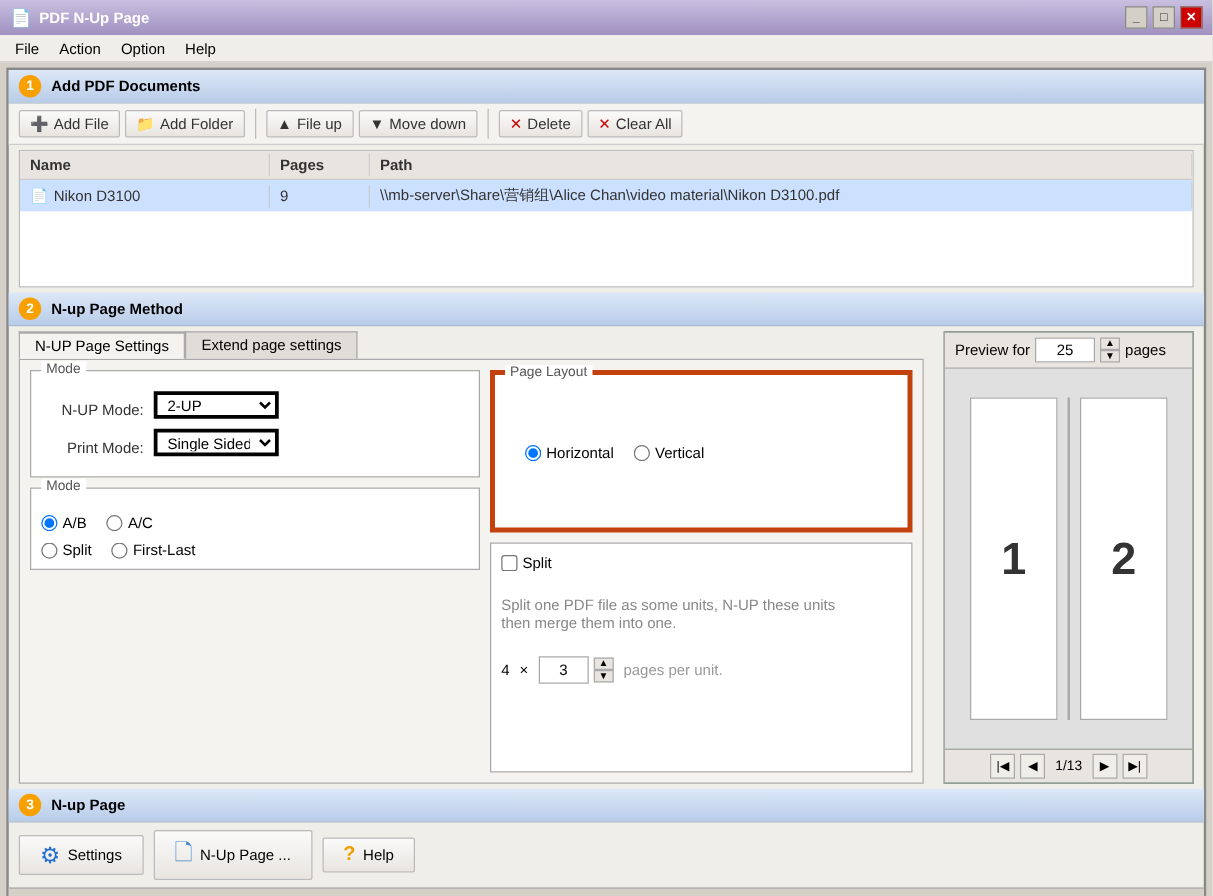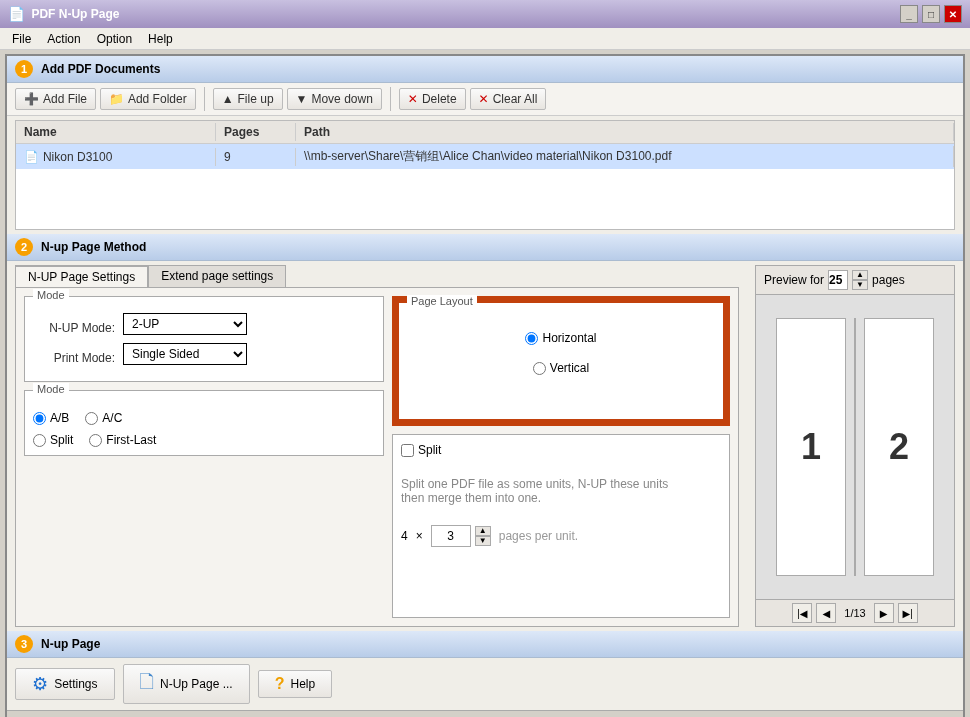--- a/index.html
+++ b/index.html
@@ -162,39 +162,39 @@
       color: #555;
     }
 
     .form-row {
       display: flex;
       align-items: flex-end;
       margin-bottom: 8px;
     }
     .form-label { width: 90px; text-align: right; padding-right: 8px; color: #333; }
     .form-select {
-      width: 124px;
+      width: 100px;
       height: 22px;
-      border: 1px solid #000000;
+      border: 3px solid #000000;
       background: white;
       padding: 1px 4px;
       appearance: auto;
     }
 
     
     .radio-group { display: flex; gap: 16px; align-items: center; margin-top: 8px; }
     .radio-item { display: flex; align-items: center; gap: 4px; cursor: pointer; }
 
     
     .right-panel { flex: 1; display: flex; flex-direction: column; }
 
     .page-layout-box {
-      border: 7px solid #c2410c;
-      background: white;
-      padding: 8px;
+      border: 4px solid #c2410c;
+      background: white;
+      padding: 24px;
       position: relative;
       flex: 0 0 130px;
     }
     .page-layout-label {
       position: absolute;
       top: -8px;
       left: 8px;
       background: white;
       padding: 0 4px;
       font-size: 11px;
@@ -225,21 +225,21 @@
       margin-left: 8px;
     }
     .preview-header {
       display: flex;
       align-items: center;
       padding: 4px 8px;
       background: #e8e5e0;
       border-bottom: 1px solid #aaa;
       gap: 4px;
     }
-    .preview-input { width: 20px; height: 20px; border: 1px solid #aaa; text-align: left; font-weight: bold; }
+    .preview-input { width: 48px; height: 20px; border: 1px solid #aaa; text-align: center; }
     .preview-area {
       flex: 1;
       display: flex;
       align-items: center;
       justify-content: center;
       background: #e0e0e0;
       position: relative;
     }
     .preview-pages {
       display: flex;
@@ -451,21 +451,21 @@
                 </label>
               </div>
             </div>
           </div>
         </div>
 
         <div class="right-panel">
 
           <div class="page-layout-box">
             <div class="page-layout-label">Page Layout</div>
-            <div class="radio-group" style="margin-top:20px;flex-direction:column;">
+            <div class="radio-group" style="margin-top:31px;">
               <label class="radio-item">
                 <input type="radio" name="layout" checked="" style="">
                 <span>Horizontal</span>
               </label>
               <label class="radio-item">
                 <input type="radio" name="layout" style="">
                 <span>Vertical</span>
               </label>
             </div>
           </div>

